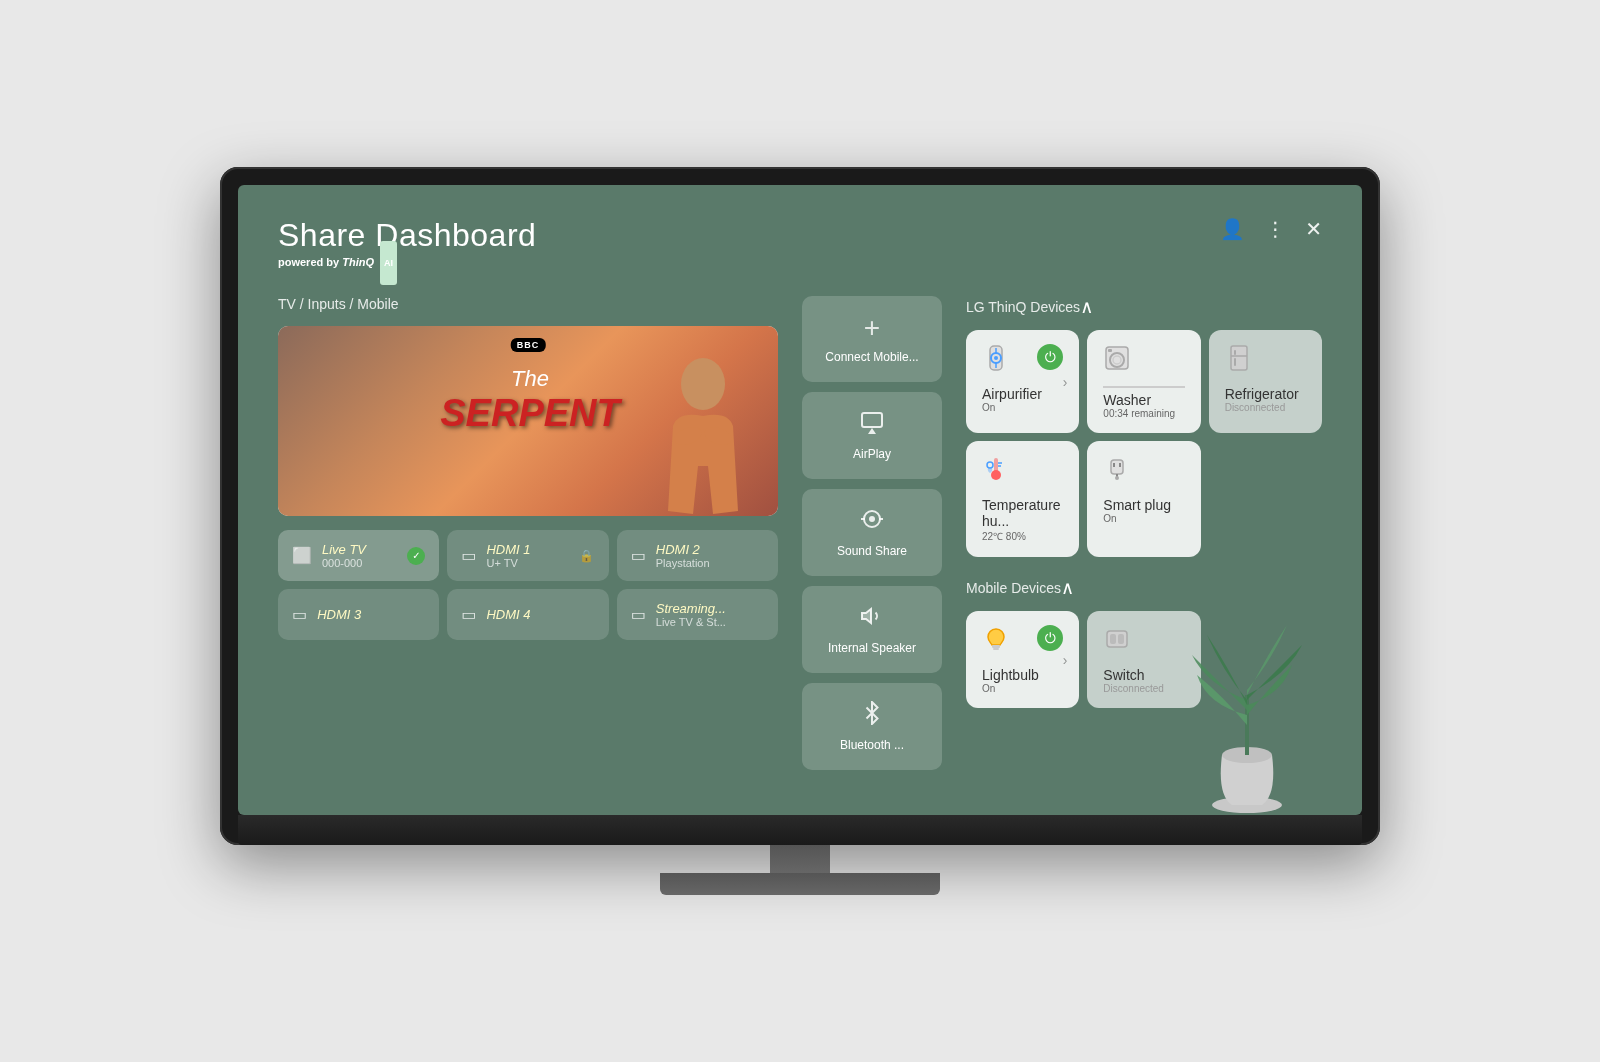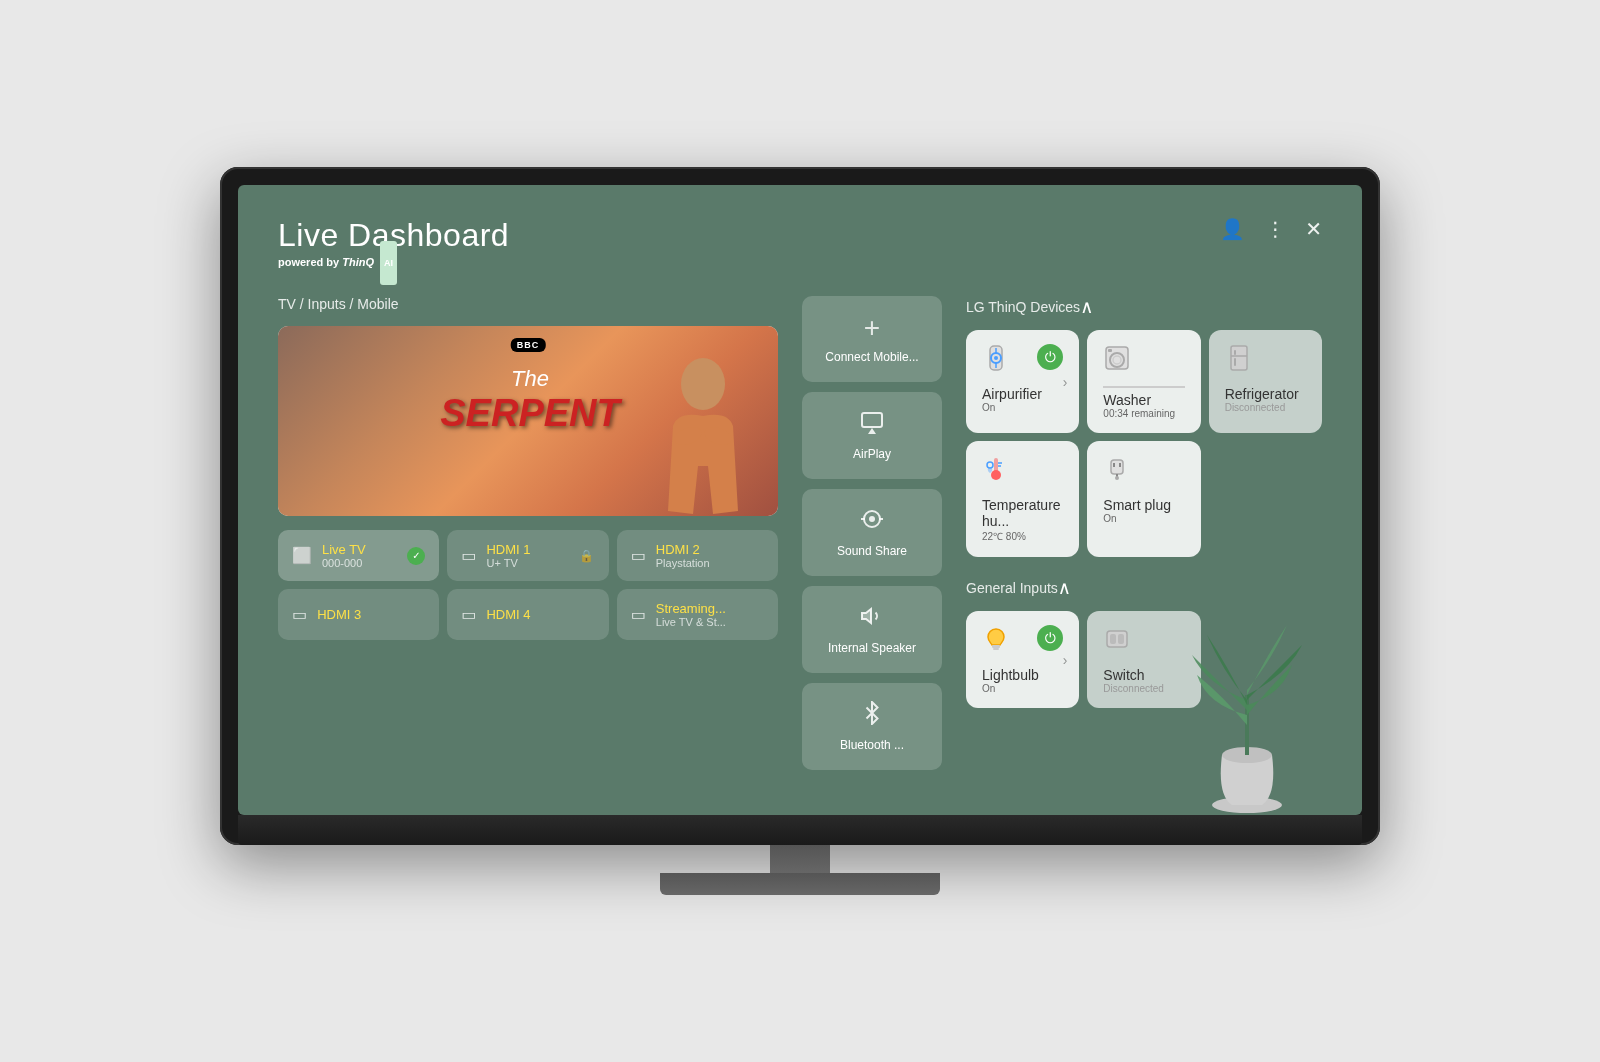--- a/index.html
+++ b/index.html
@@ -174,22 +174,23 @@
     }
 
     .input-icon {
       color: rgba(255,255,255,0.8);
       font-size: 16px;
     }
 
     .input-text {}
     .input-label {
       font-size: 13px;
-      color: #fde047;
+      color: #fef9c3;
       font-weight: 500;
+      font-style: italic;
     }
     .input-sub {
       font-size: 11px;
       color: rgba(255,255,255,0.7);
     }
 
     .check-badge {
       background: #4CAF50;
       color: white;
       border-radius: 50%;
@@ -376,21 +377,21 @@
 </head>
 <body>
 
 <div class="tv-outer">
   <div class="tv-frame">
     <div class="tv-screen">
       <div class="dashboard">
 
         <div class="header">
           <div class="title-block">
-            <div class="title-main">Live Dashboard</div>
+            <div class="title-main">Share Dashboard</div>
             <div class="title-sub">
               <span>powered by</span>
               <span style="font-weight:bold;font-style:italic;">ThinQ</span>
               <span class="thinq-ai">AI</span>
             </div>
           </div>
           <div class="header-icons">
             <span class="header-icon">👤</span>
             <span class="header-icon">⋮</span>
             <span class="header-icon">✕</span>
@@ -612,21 +613,21 @@
                   </div>
                   <div class="device-name">Smart plug</div>
                   <div class="device-status">On</div>
                 </div>
 
               </div>
             </div>
 
             <div class="right-section">
               <div class="section-header">
-                <span class="section-title" style="margin-bottom:0;">General Inputs</span>
+                <span class="section-title" style="margin-bottom:0;">Mobile Devices</span>
                 <button class="collapse-btn">∧</button>
               </div>
               <div class="devices-grid">
 
                 <div class="device-tile">
                   <div class="device-top">
                     <span class="device-icon">
                       <svg width="28" height="28" viewBox="0 0 28 28" fill="none">
                         <path d="M14 4 C9 4 6 8 6 12 C6 16 9 18 10 20 L18 20 C19 18 22 16 22 12 C22 8 19 4 14 4 Z" fill="#ffcc44" stroke="#f0a000" stroke-width="1.5"></path>
                         <rect x="10" y="20" width="8" height="3" rx="1" fill="#ccc"></rect>

